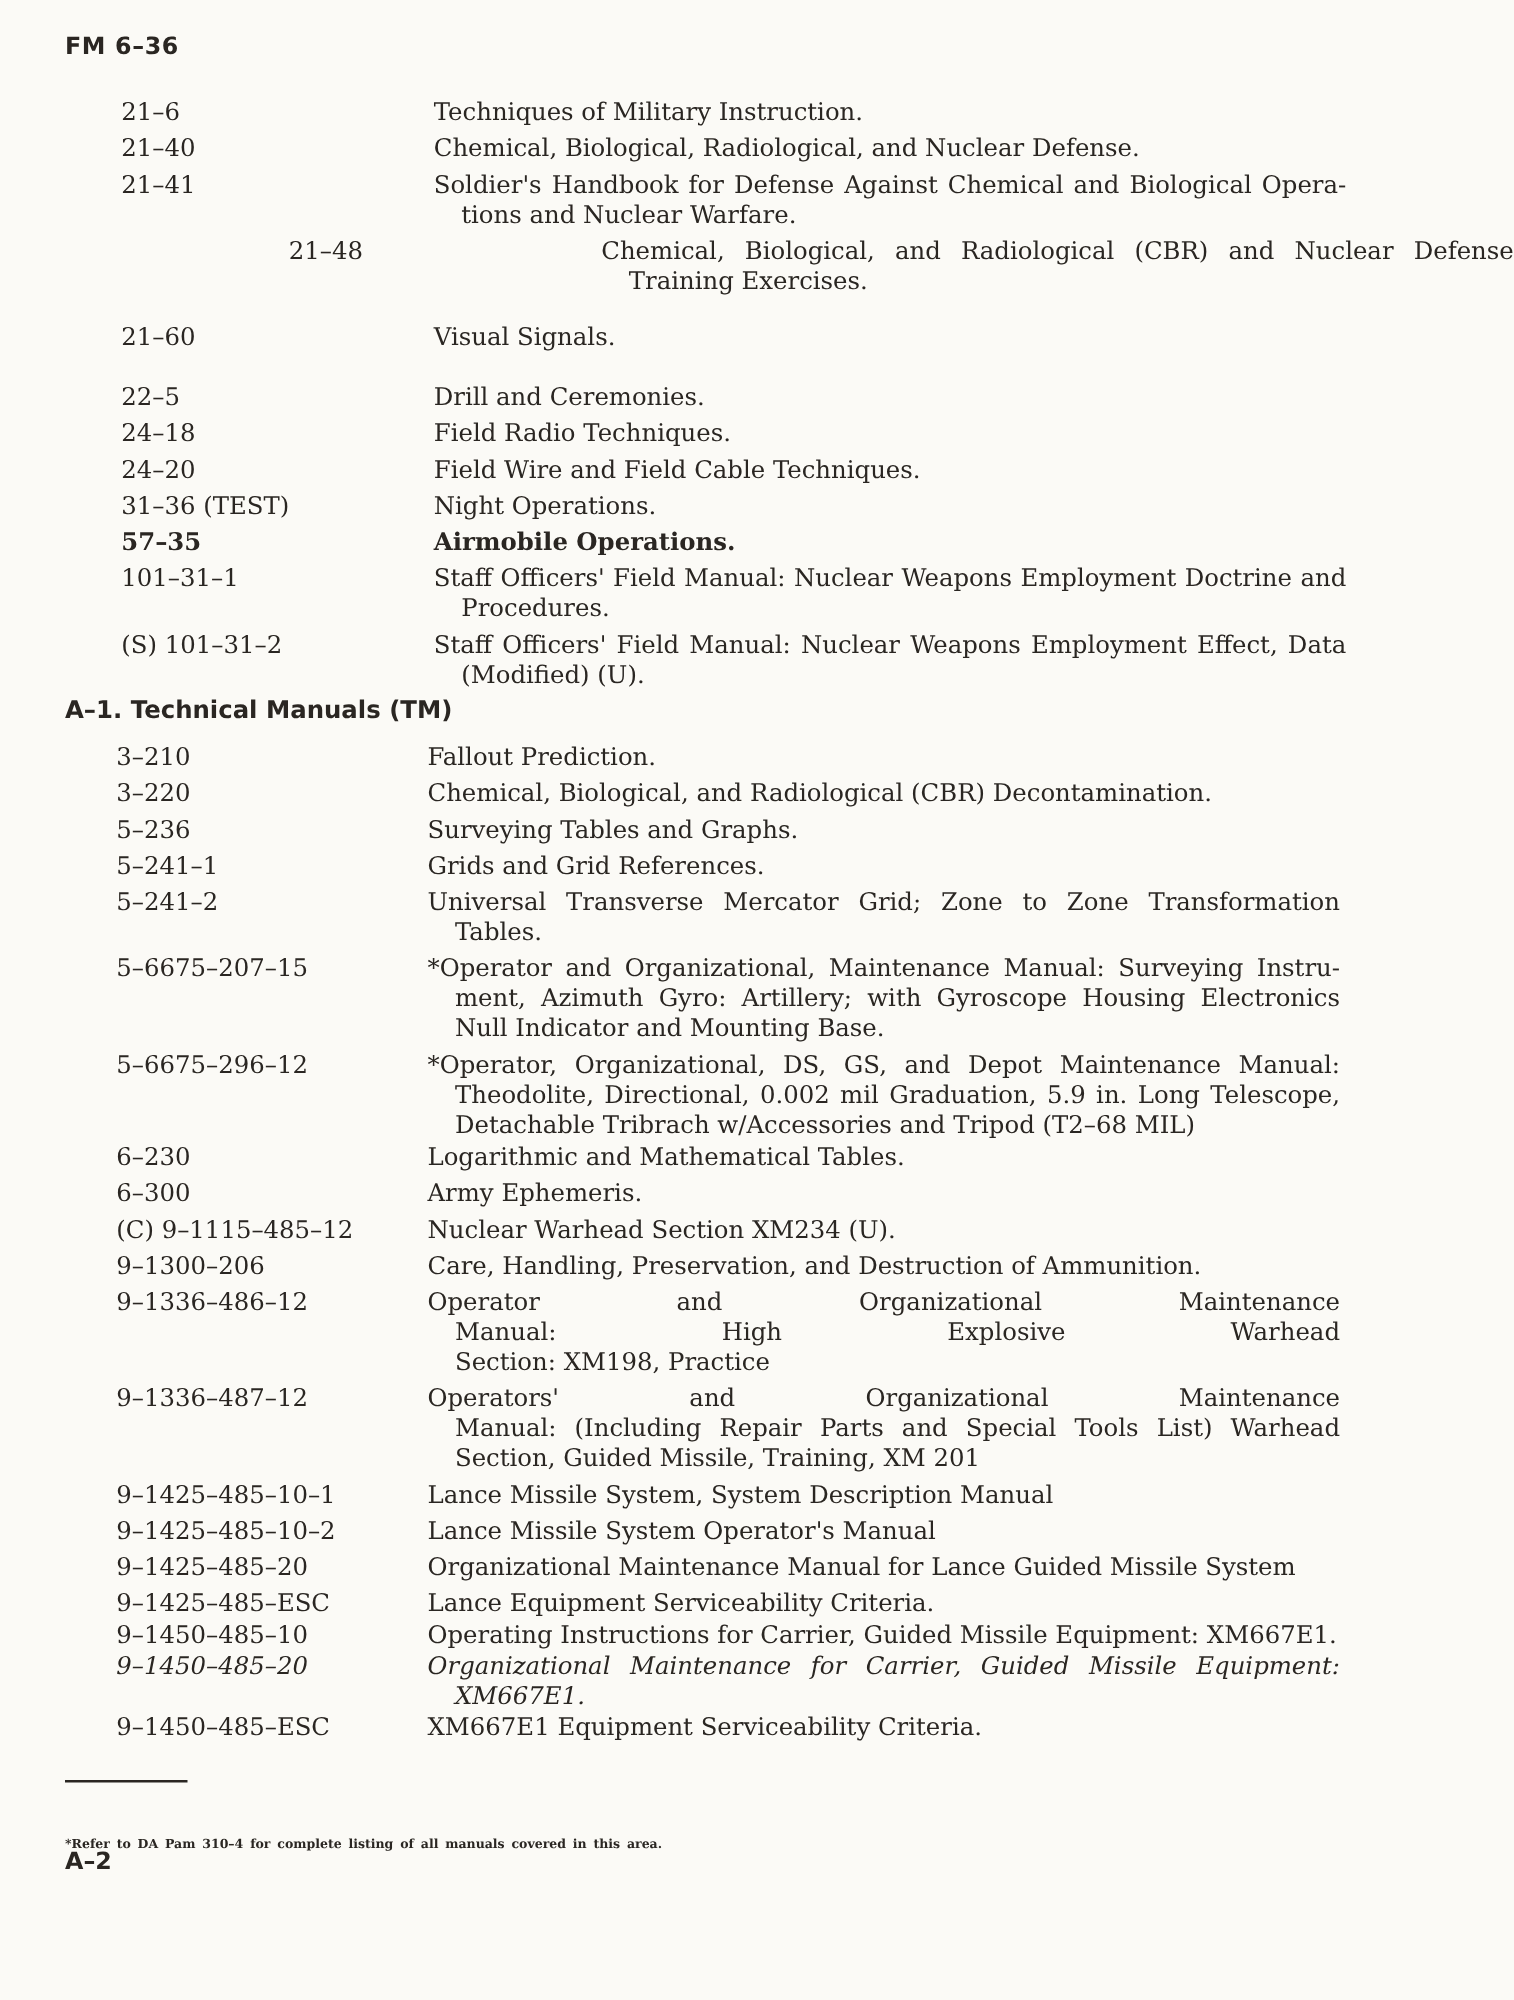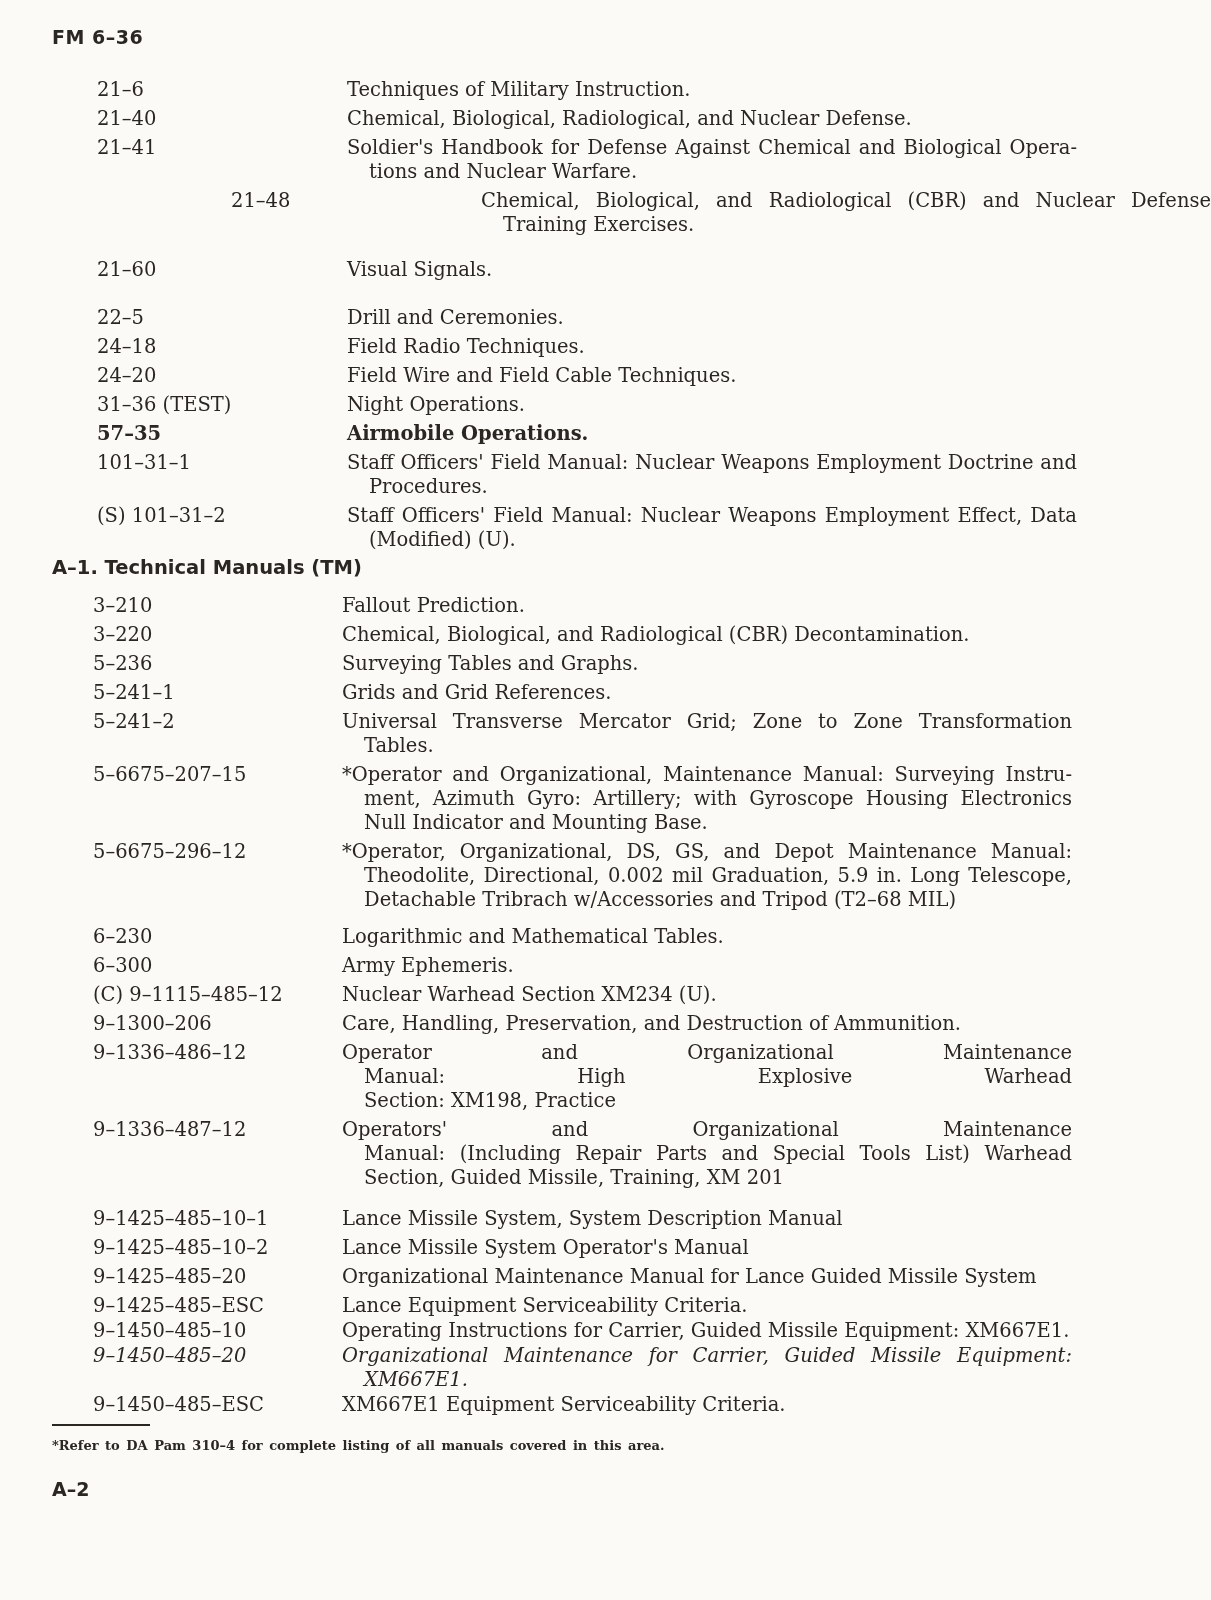--- a/index.html
+++ b/index.html
@@ -32,22 +32,22 @@
   #fm { top: 78px; }
   #fm .num { width: 250px; padding-left: 97px; }
   #fm .title { width: 730px; }
   #tm { top: 594px; }
   #tm .num { width: 249px; padding-left: 93px; }
   #tm .title { width: 730px; }
   .footrule {
     position: absolute; left: 52px; top: 1424px; width: 98px; height: 1.5px; background: #2a2622;
   }
   .footnote {
-    position: absolute; left: 52px; top: 1438px;
-    font-size: 13px; font-weight: bold; word-spacing: 2px;
+    position: absolute; left: 52px; top: 1470px;
+    font-size: 10px; font-weight: bold; word-spacing: 2px;
   }
   .pagenum {
     position: absolute; left: 52px; top: 1478px;
     font-family: "DejaVu Sans", sans-serif; font-weight: bold; font-size: 19px;
   }
 </style>
 </head>
 <body>
 
 <div class="header">FM 6–36</div>
@@ -166,21 +166,21 @@
       </div>
     </div>
     <div class="row" style="margin-bottom: 5px;">
       <div class="num">5–6675–207–15</div>
       <div class="title">
         <span class="first">*Operator and Organizational, Maintenance Manual: Surveying Instru-</span>
         <span class="cont">ment, Azimuth Gyro: Artillery; with Gyroscope Housing Electronics</span>
         <span class="cont last">Null Indicator and Mounting Base.</span>
       </div>
     </div>
-    <div class="row" style="margin-bottom: 13px;">
+    <div class="row" style="margin-bottom: 2px;">
       <div class="num">5–6675–296–12</div>
       <div class="title">
         <span class="first">*Operator, Organizational, DS, GS, and Depot Maintenance Manual:</span>
         <span class="cont">Theodolite, Directional, 0.002 mil Graduation, 5.9 in. Long Telescope,</span>
         <span class="cont last">Detachable Tribrach w/Accessories and Tripod (T2–68 MIL)</span>
       </div>
     </div>
     <div class="row" style="margin-bottom: 5px;">
       <div class="num">6–230</div>
       <div class="title">
@@ -206,21 +206,21 @@
       </div>
     </div>
     <div class="row" style="margin-bottom: 5px;">
       <div class="num">9–1336–486–12</div>
       <div class="title">
         <span class="first">Operator and Organizational Maintenance</span>
         <span class="cont">Manual: High Explosive Warhead</span>
         <span class="cont last">Section: XM198, Practice</span>
       </div>
     </div>
-    <div class="row" style="margin-bottom: 17px;">
+    <div class="row" style="margin-bottom: 5px;">
       <div class="num">9–1336–487–12</div>
       <div class="title">
         <span class="first">Operators' and Organizational Maintenance</span>
         <span class="cont">Manual: (Including Repair Parts and Special Tools List) Warhead</span>
         <span class="cont last">Section, Guided Missile, Training, XM 201</span>
       </div>
     </div>
     <div class="row" style="margin-bottom: 5px;">
       <div class="num">9–1425–485–10–1</div>
       <div class="title">

